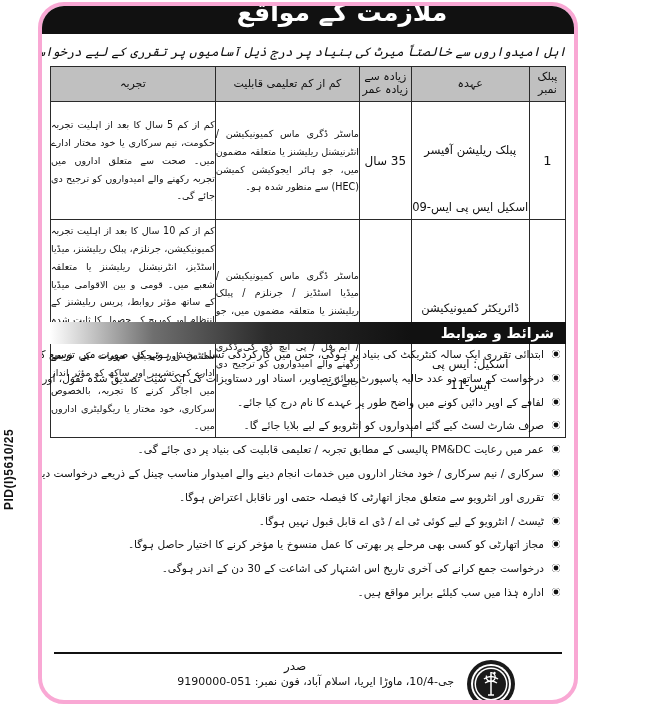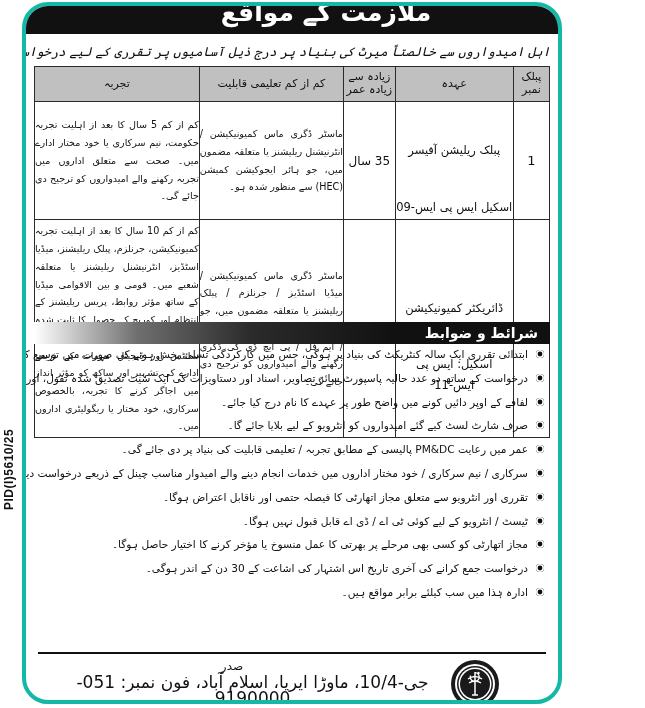--- a/index.html
+++ b/index.html
@@ -6,23 +6,23 @@
   body{
     width:645px;height:708px;
     background:#ffffff;
     font-family:"DejaVu Sans","Liberation Sans",sans-serif;
     overflow:hidden;
     position:relative;
   }
   
   #ad-frame{
     position:absolute;
-    left:22px;top:2px;
+    left:38px;top:2px;
     width:540px;height:702px;
-    border:4px solid #14b8a6;
+    border:4px solid #f9a8d4;
     border-radius:26px;
     background:#fff;
     box-sizing:border-box;
     overflow:hidden;
   }
   
   .title-banner{
     position:absolute;
     left:-30px;top:-6px;
     width:660px;height:34px;
@@ -150,21 +150,21 @@
     direction:rtl;
   }
   .foot-inner{
     position:absolute;
     right:120px;top:0;
     text-align:center;
     color:#111;
   }
   .foot-sadar{font-size:12px;line-height:16px;}
   .foot-org{font-size:13px;line-height:17px;}
-  .foot-addr{font-size:17px;line-height:16px;margin-left:41px;}
+  .foot-addr{font-size:11px;line-height:16px;margin-left:41px;}
   
   .seal{
     position:absolute;
     right:58px;top:1px;
     width:50px;height:50px;
   }
   
   .pid{
     position:absolute;
     left:2px;top:510px;

